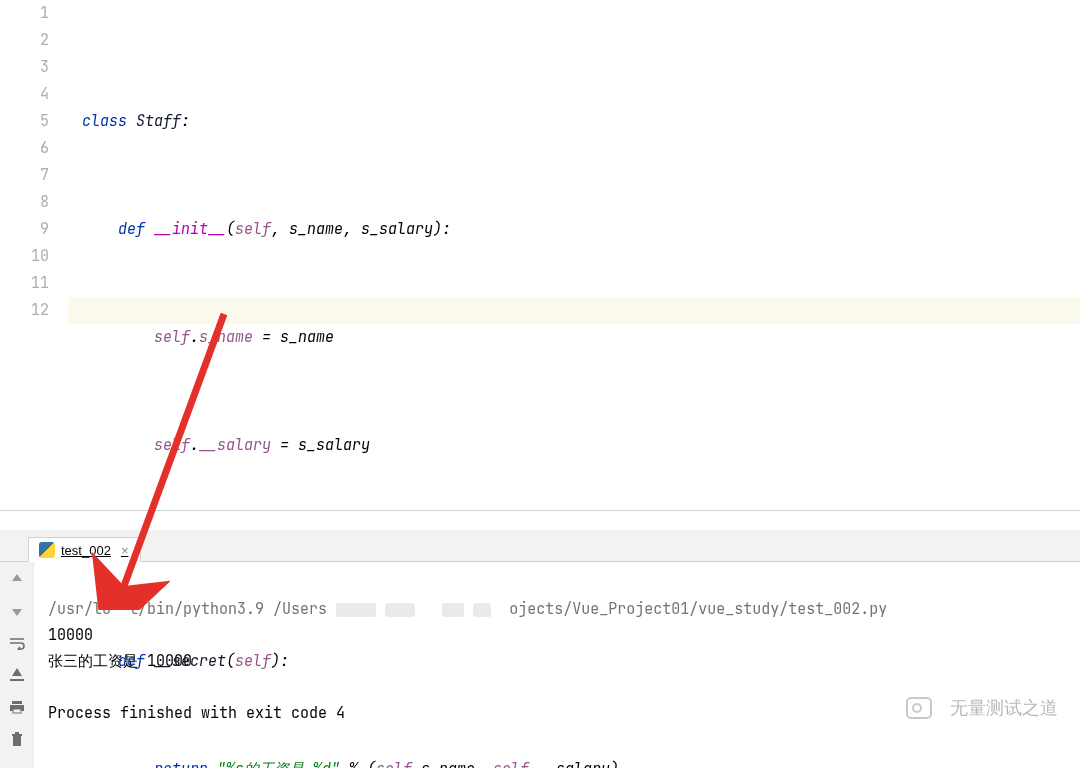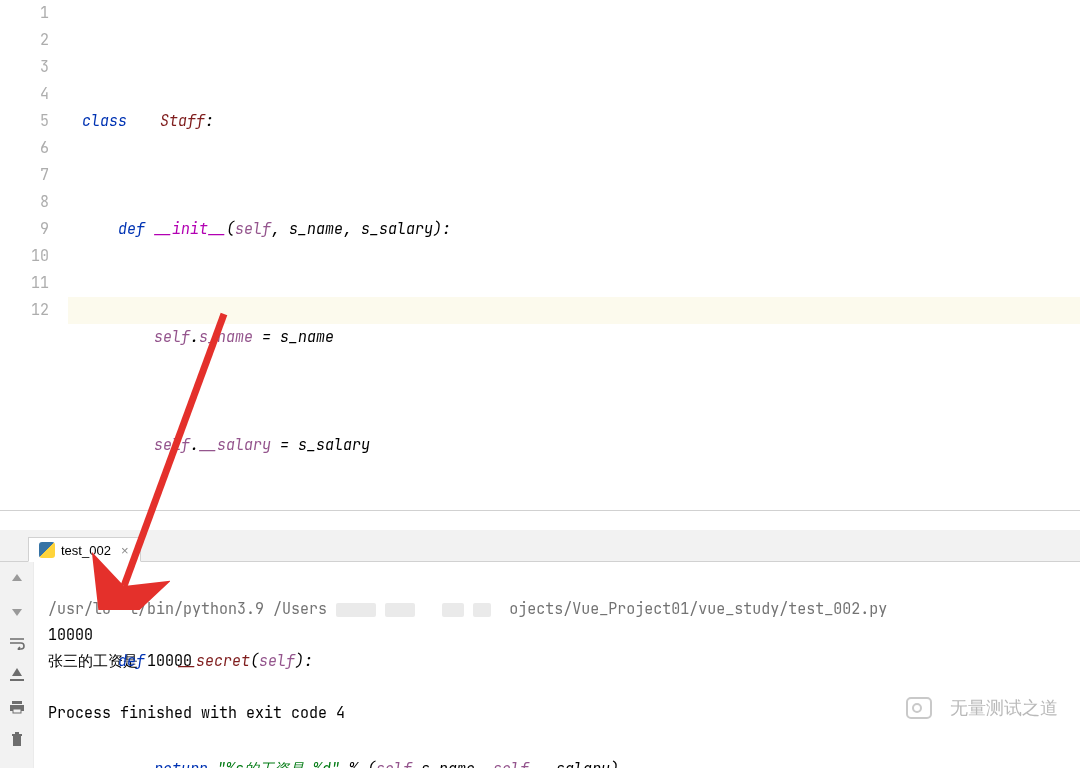--- a/index.html
+++ b/index.html
@@ -40,21 +40,21 @@
     position: relative;
   }
   .code-line {
     height: 27px;
     position: relative;
   }
   .kw { color: #0033b3; }      
   .fn { color: #b200b2; }      
   .selfp { color: #94558d; }   
   .str { color: #067d17; }     
-  .ident { color: #7f1d1d; margin-left: 24px; }
+  .ident { color: #0f172a; }
   .line-active-bg {
     position: absolute; left:0; right:0; height:27px; top:297px;
     background: #fcfaed;
     z-index: 0;
   }
   .code-line > span { position: relative; z-index:1;font-style:italic; }
 
   
   .panel-sep {
     height: 20px;
@@ -62,20 +62,21 @@
     border-top: 1px solid #d1d1d1;
     position: relative;
   }
   .tab-bar {
     display:flex;
     align-items:flex-end;
     height: 32px;
     background:#f2f2f2;
     border-bottom:1px solid #d1d1d1;
     padding-left: 28px;
+    text-decoration: underline;
   }
   .run-tab {
     display:flex;
     align-items:center;
     gap:6px;
     background:#fff;
     border:1px solid #d1d1d1;
     border-bottom:1px solid #fff;
     padding: 4px 12px 3px 10px;
     margin-bottom:-1px;

